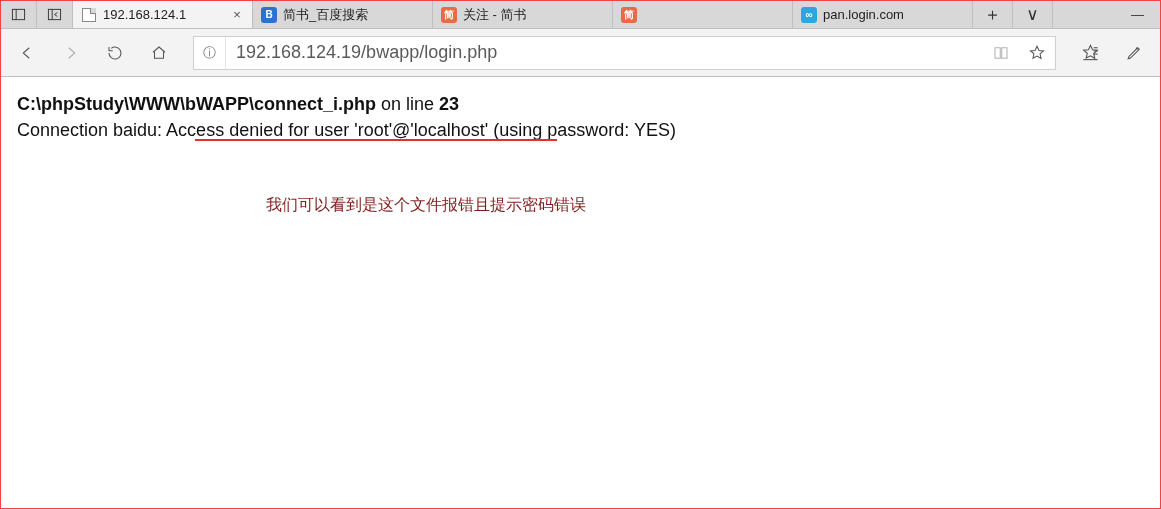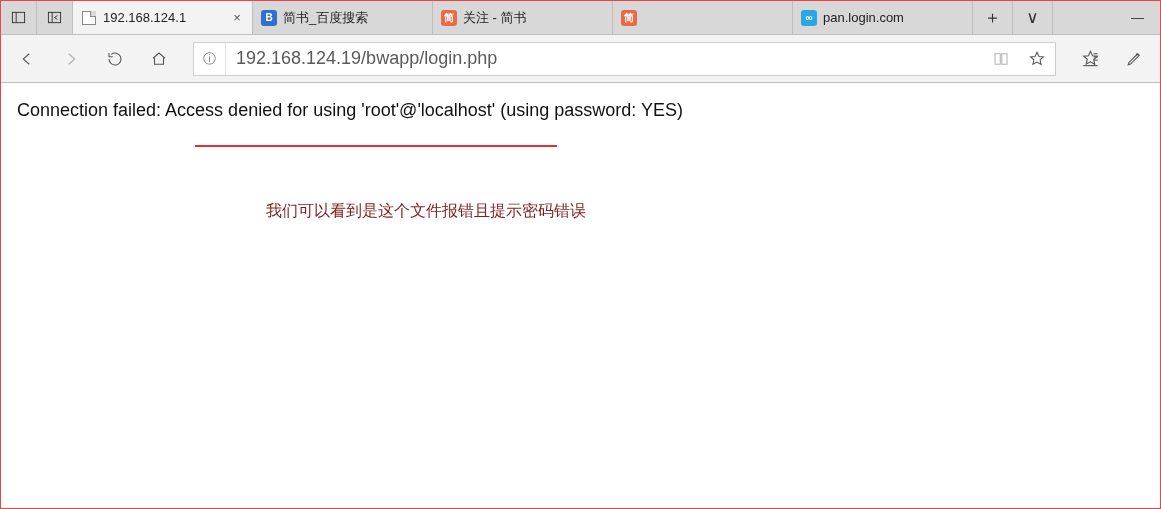--- a/index.html
+++ b/index.html
@@ -6,21 +6,21 @@
   body {
     width:1161px; height:509px;
     border:1px solid #e44;
     font-family:"Segoe UI","Microsoft YaHei",Arial,sans-serif;
     background:#fff;
     overflow:hidden;
     position:relative;
   }
   
   .tab-strip {
-    height:34px;
+    height:28px;
     background:#d8d8d8;
     display:flex;
     align-items:stretch;
     border-bottom:1px solid #bfbfbf;
     font-size:13px;
     color:#222;
   }
   .sys-btn {
     width:36px;
     display:flex; align-items:center; justify-content:center;
@@ -267,17 +267,20 @@
   </div>
   <div class="tool-btn">
     <svg viewBox="0 0 24 24">
         <path d="M4 20l3-1 11-11-2-2L5 17z"></path>
         <path d="M14 6l2 2"></path>
       </svg>
   </div>
 </div>
 
 <div class="content">
-  <div>Connection failed: Access denied for using 'root'@'localhost' (using password: YES)</div>
+  <div>
+    <b>C:\phpStudy\WWW\bWAPP\connect_i.php</b><span> on line </span><b>23</b>
+  </div>
+  <div>Connection baidu: Access denied for user 'root'@'localhost' (using password: YES)</div>
 
   <div class="underline-annot"></div>
   <div class="annotation">我们可以看到是这个文件报错且提示密码错误</div>
 </div>
 
 </body></html>

